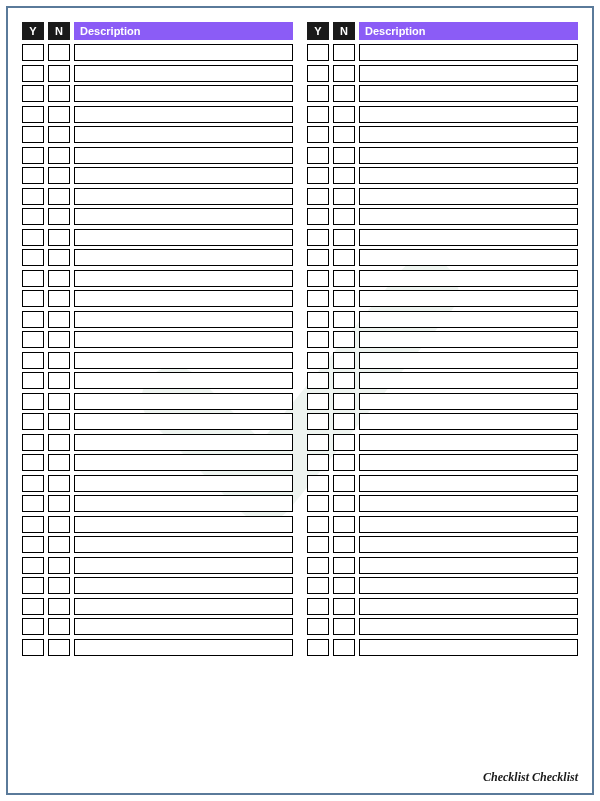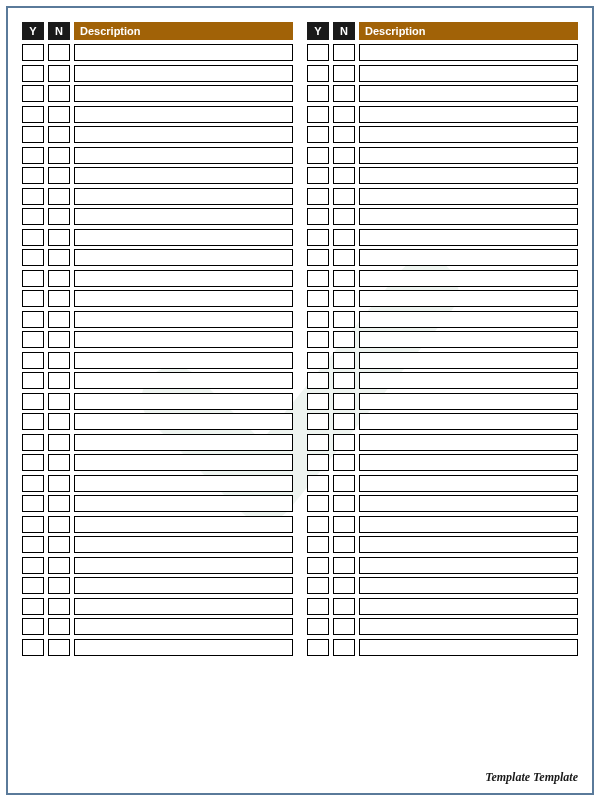--- a/index.html
+++ b/index.html
@@ -70,21 +70,21 @@
     background: #1a1a1a;
     color: #fff;
     font-weight: bold;
     font-size: 11px;
     text-align: center;
     line-height: 18px;
     height: 18px;
   }
   .hdr-desc {
     flex: 1;
-    background: #a16207;
+    background: #8b5cf6;
     color: #fff;
     font-weight: bold;
     font-size: 11px;
     padding: 0 6px;
     line-height: 18px;
     height: 18px;
   }
   .row {
     display: flex;
     gap: 4px;
@@ -446,15 +446,15 @@
               <div class="box-y"></div>
               <div class="box-n"></div>
               <div class="box-desc"></div>
             </div>
           </div>
       </div>
 
     </div>
   </div>
 
-  <div class="footer-label">Template Template</div>
+  <div class="footer-label">Checklist Checklist</div>
 
 </div>
 
 </body></html>

